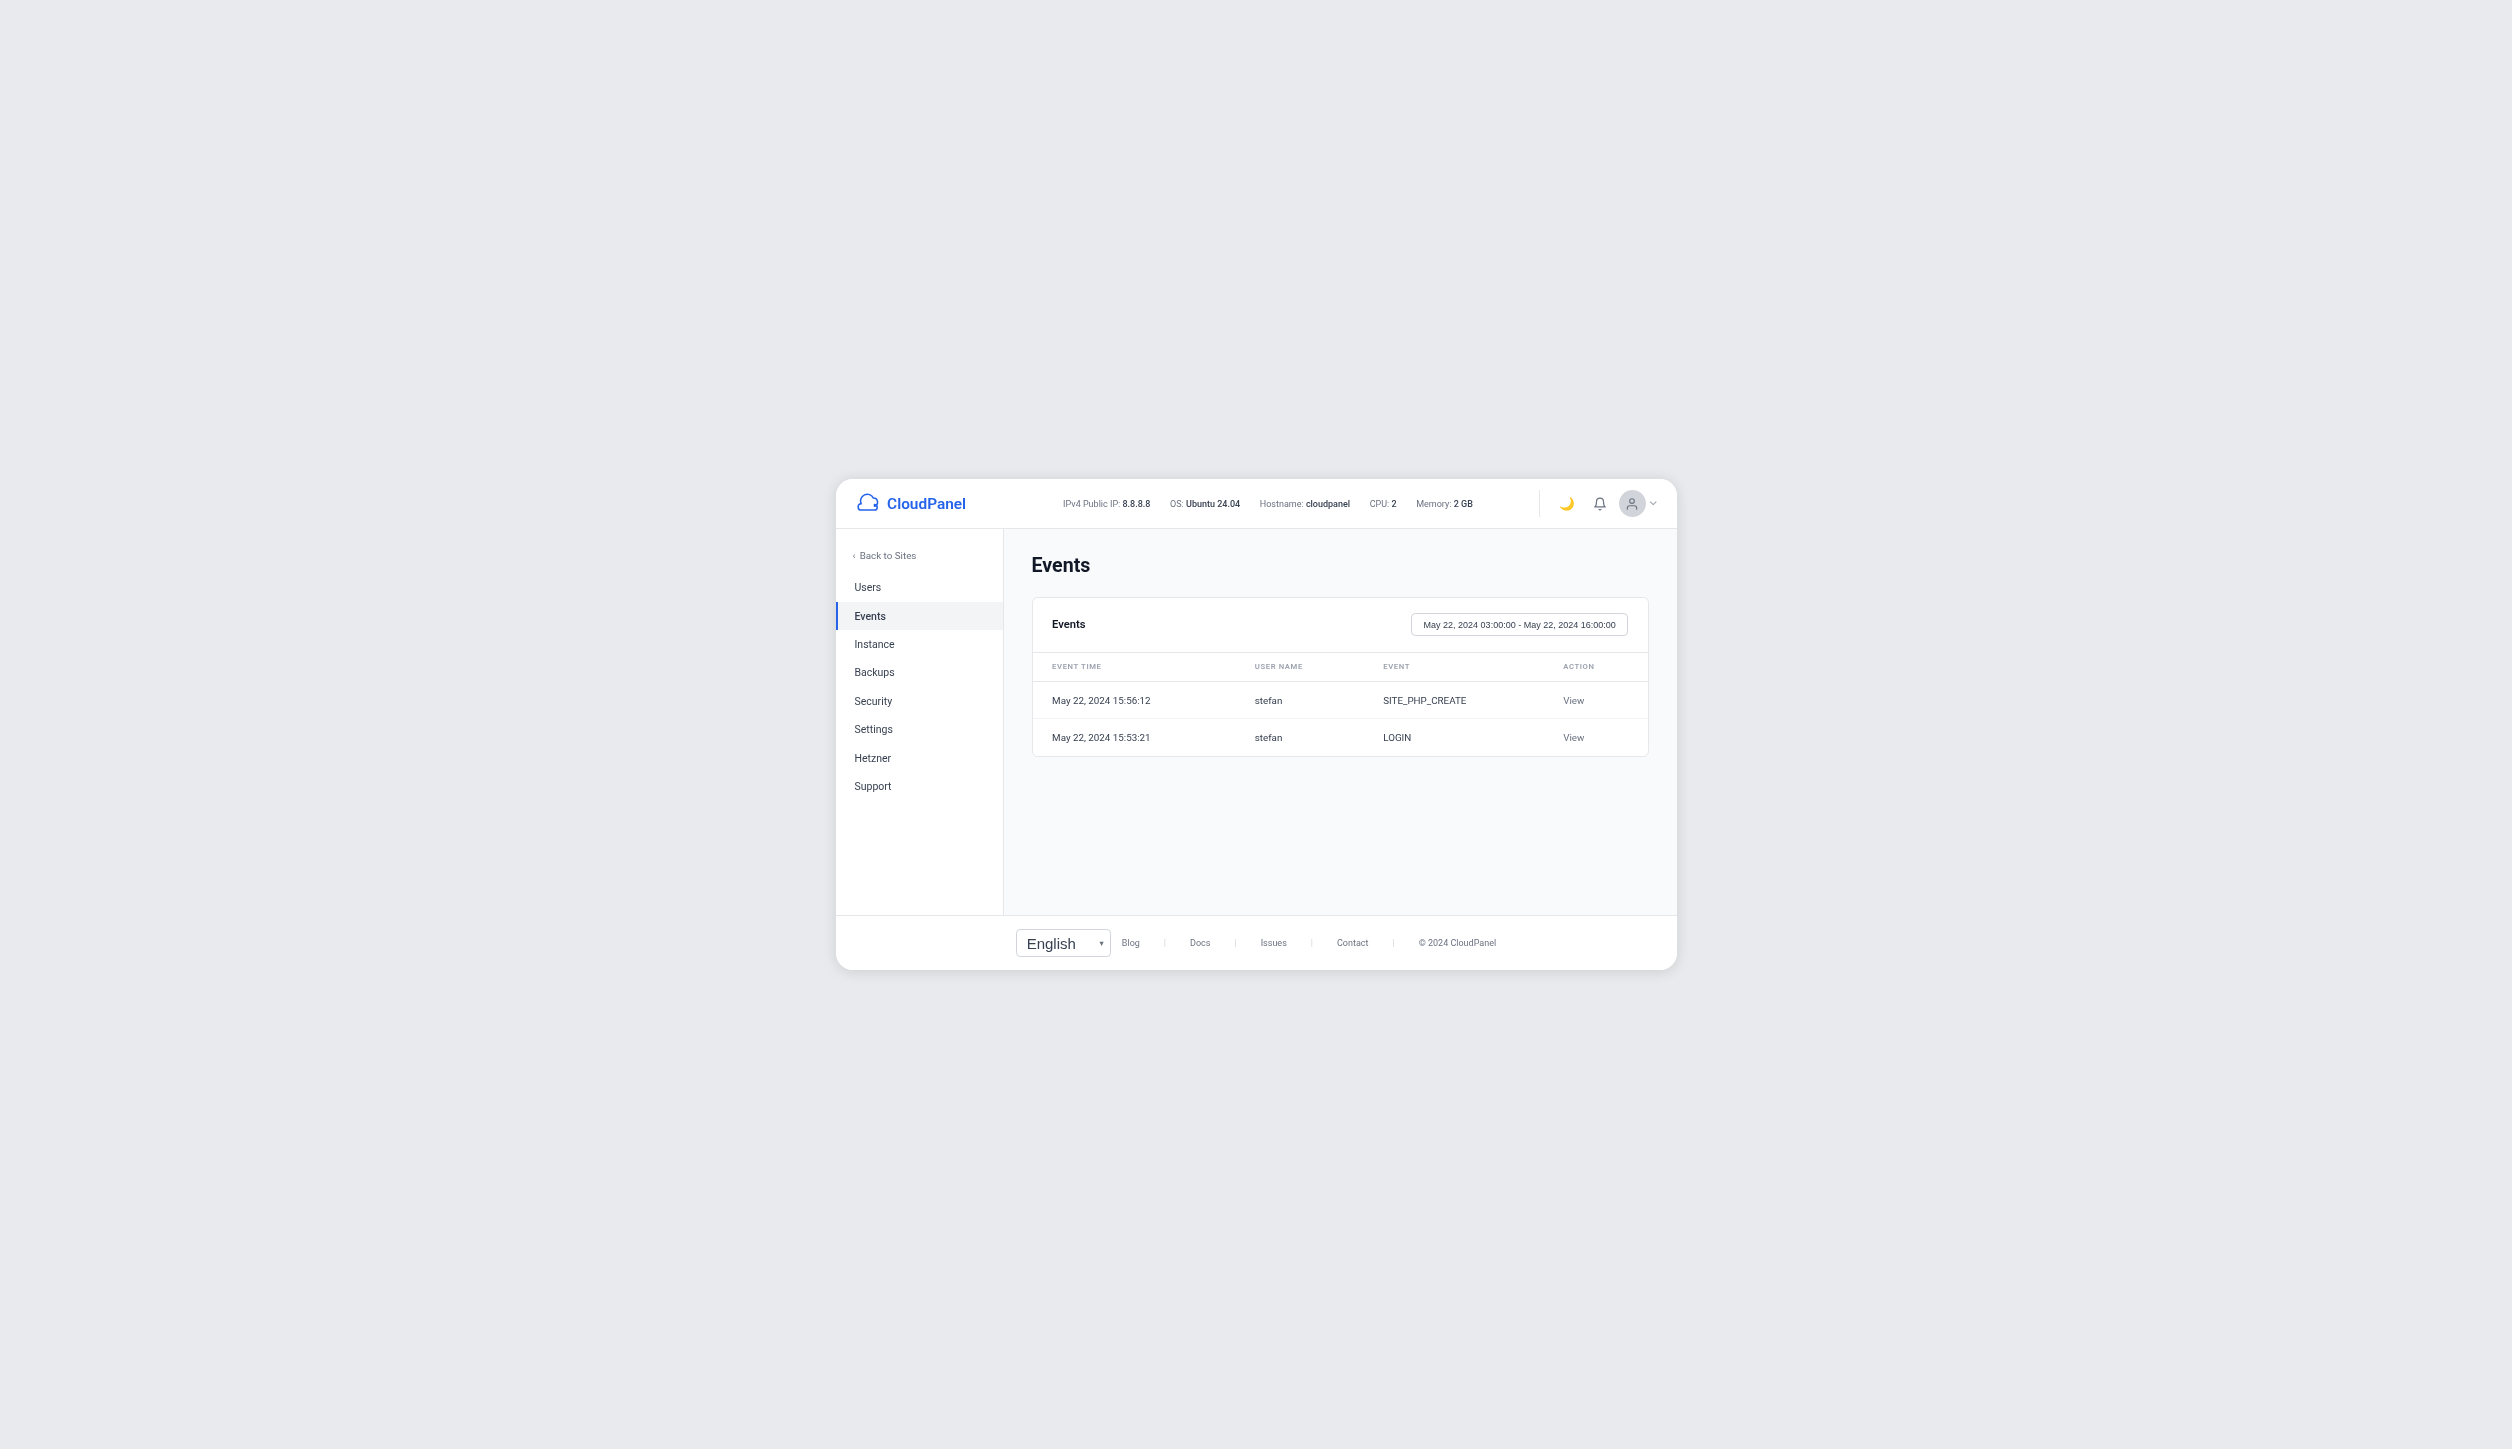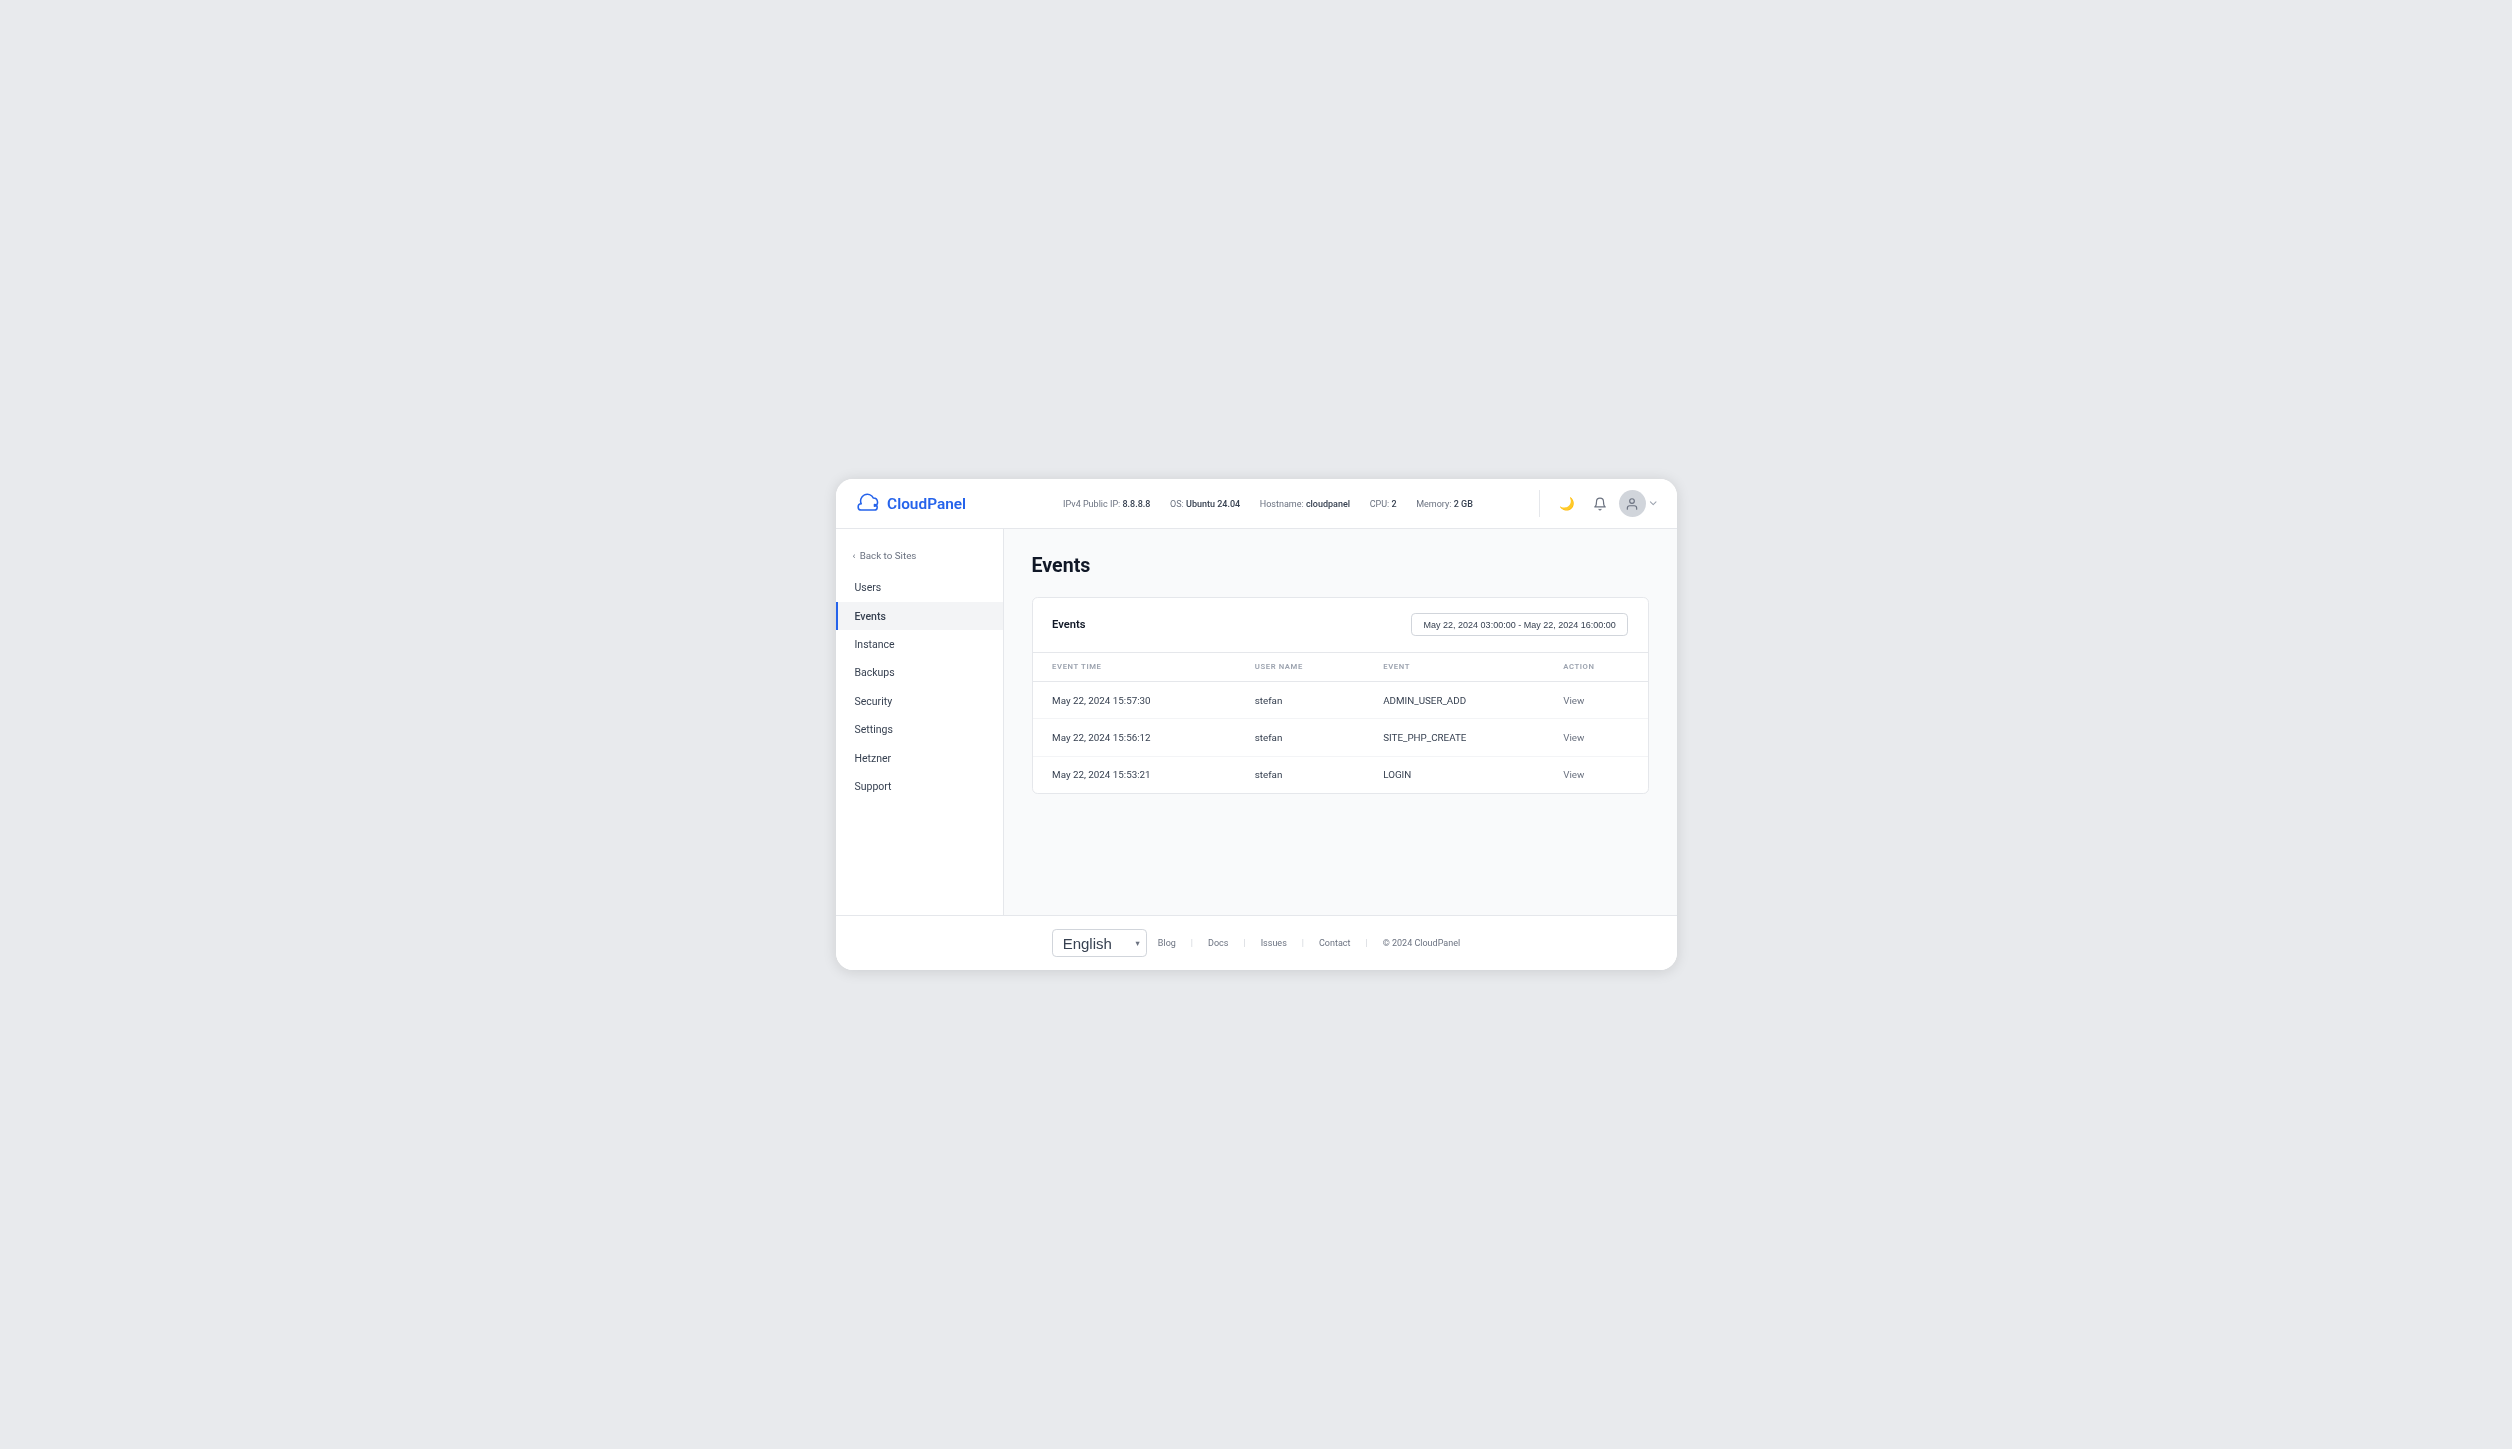--- a/index.html
+++ b/index.html
@@ -244,21 +244,21 @@
     .lang-chevron {
       position: absolute;
       right: 7px;
       pointer-events: none;
       color: #6b7280;
       font-size: 8.4px;
     }
     .footer-links {
       display: flex;
       align-items: center;
-      gap: 15px;
+      gap: 24px;
       font-size: 9px;
       color: #6b7280;
     }
     .footer-links a {
       color: #6b7280;
       text-decoration: none;
       cursor: pointer;
     }
     .footer-sep { color: #d1d5db; }
   </style>
@@ -358,26 +358,20 @@
         <table class="events-table">
           <thead>
             <tr>
               <th>EVENT TIME</th>
               <th>USER NAME</th>
               <th>EVENT</th>
               <th>ACTION</th>
             </tr>
           </thead>
           <tbody id="events-tbody">
-          <tr>
-                <td>May 22, 2024 15:57:30</td>
-                <td>stefan</td>
-                <td>ADMIN_USER_ADD</td>
-                <td><span class="action-link">View</span></td>
-              </tr>
               <tr>
                 <td>May 22, 2024 15:56:12</td>
                 <td>stefan</td>
                 <td>SITE_PHP_CREATE</td>
                 <td><span class="action-link">View</span></td>
               </tr>
               <tr>
                 <td>May 22, 2024 15:53:21</td>
                 <td>stefan</td>
                 <td>LOGIN</td>

